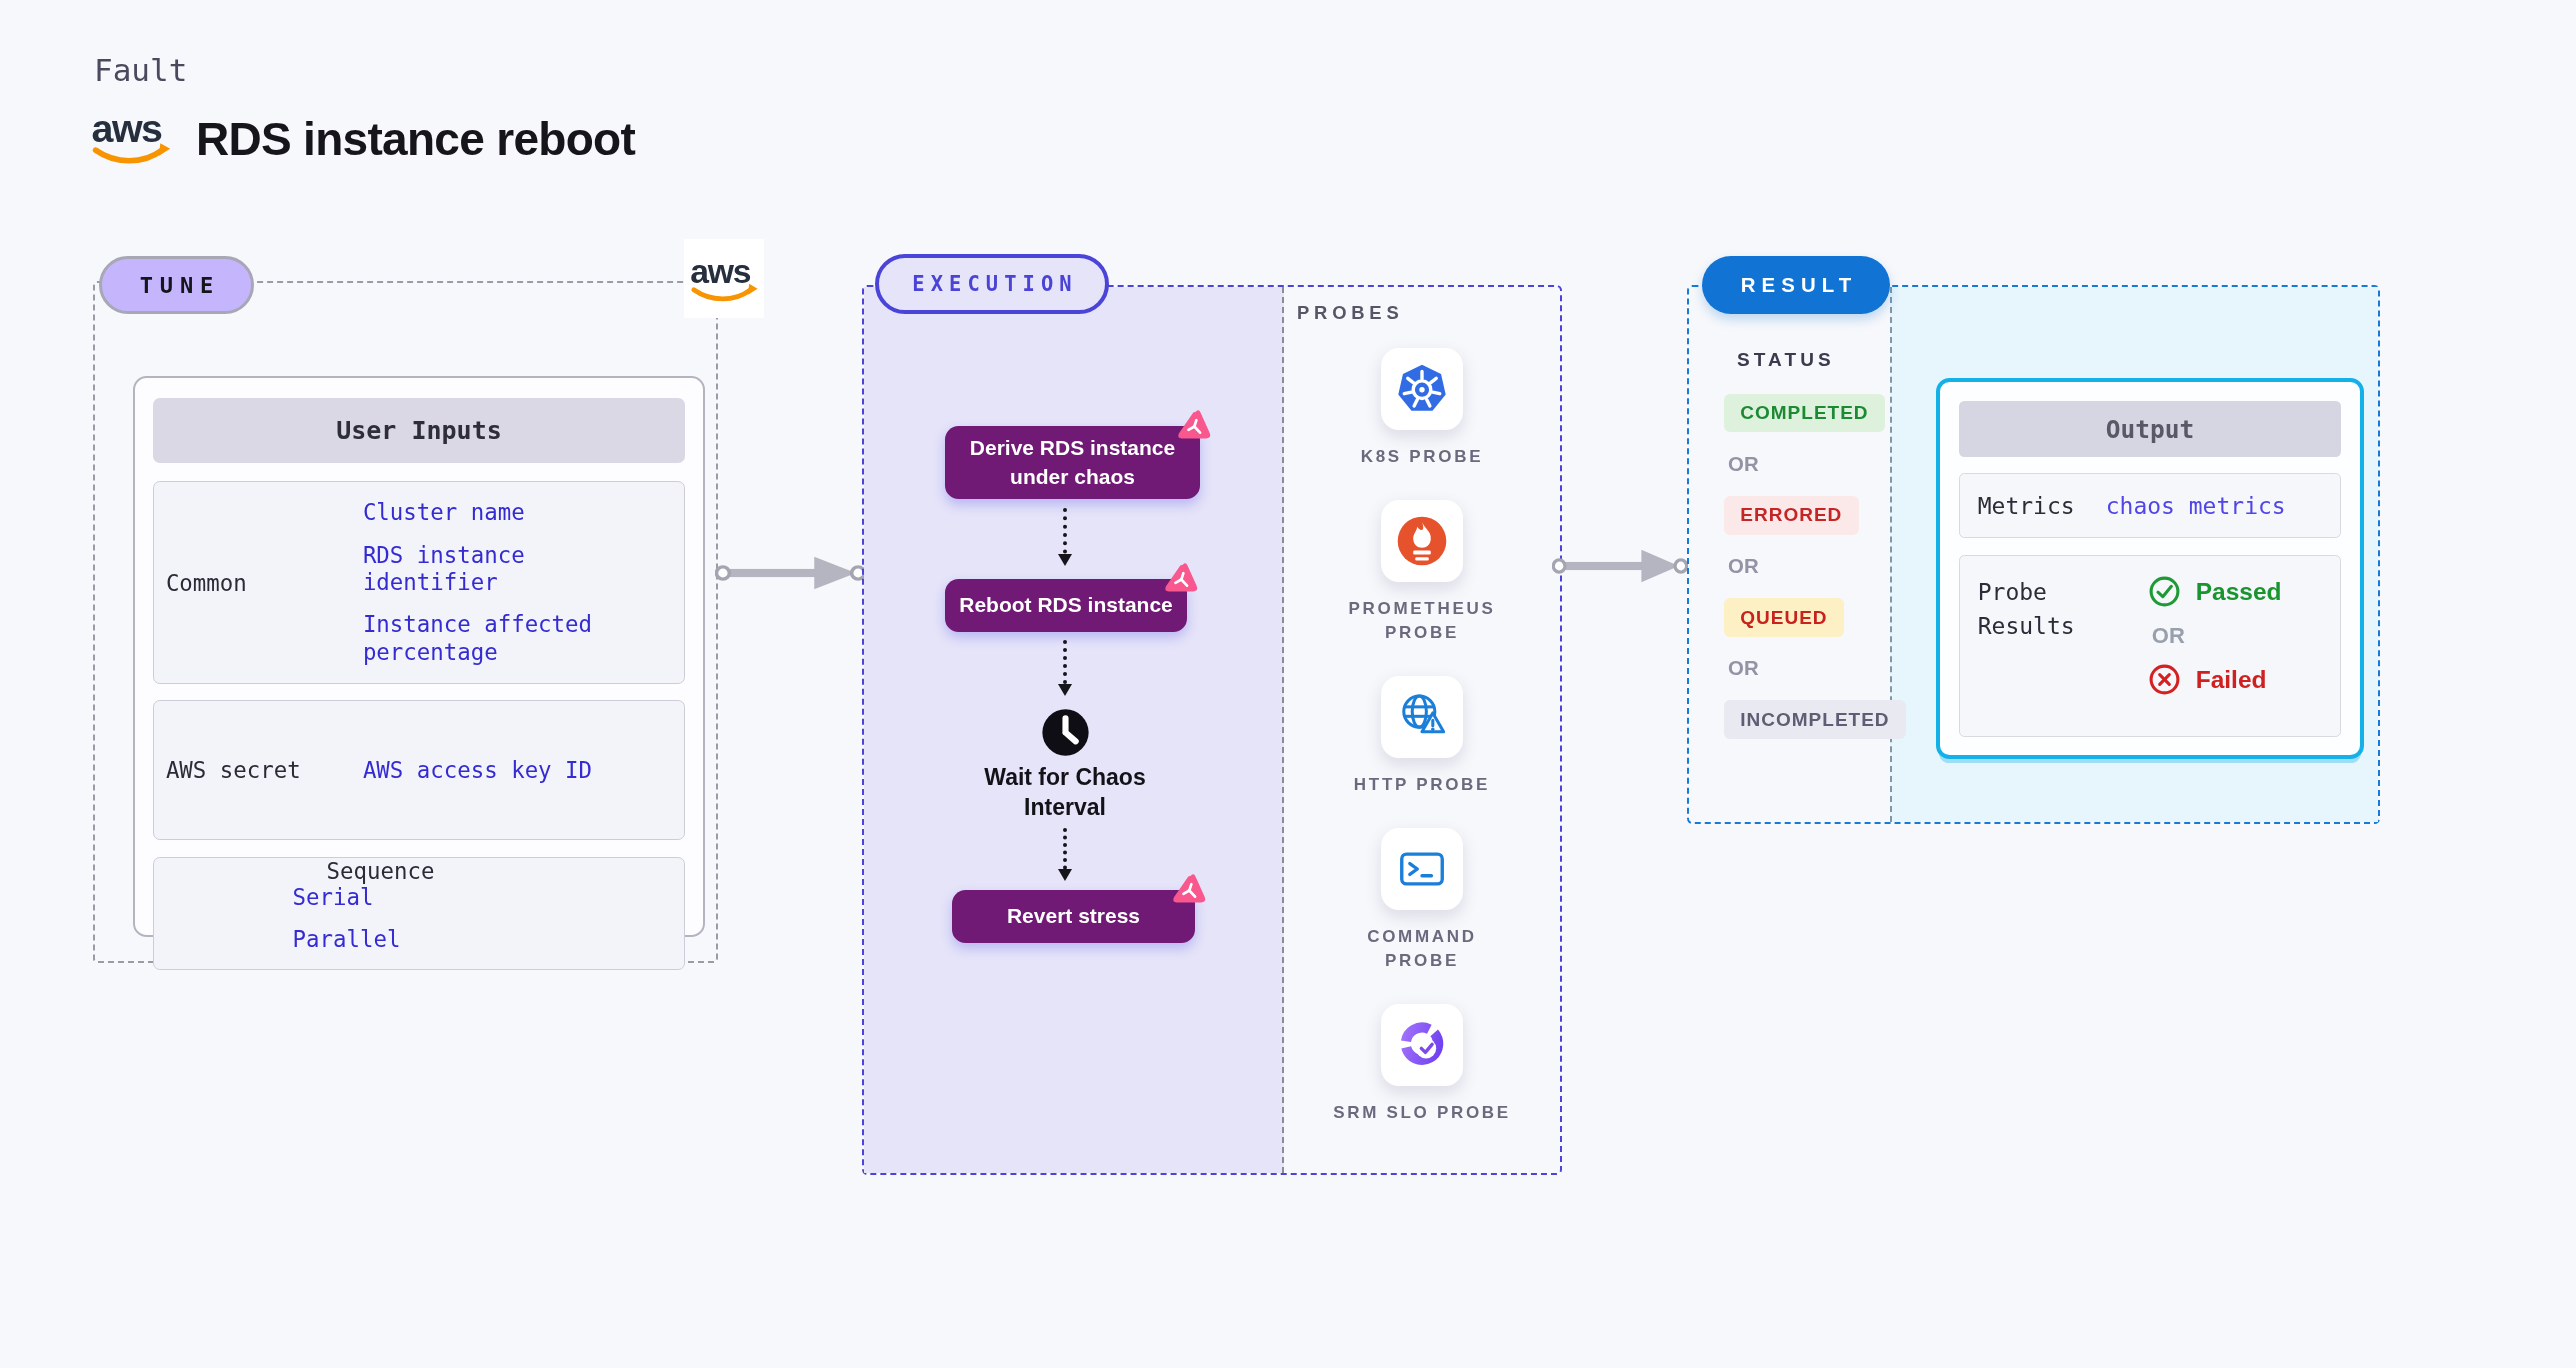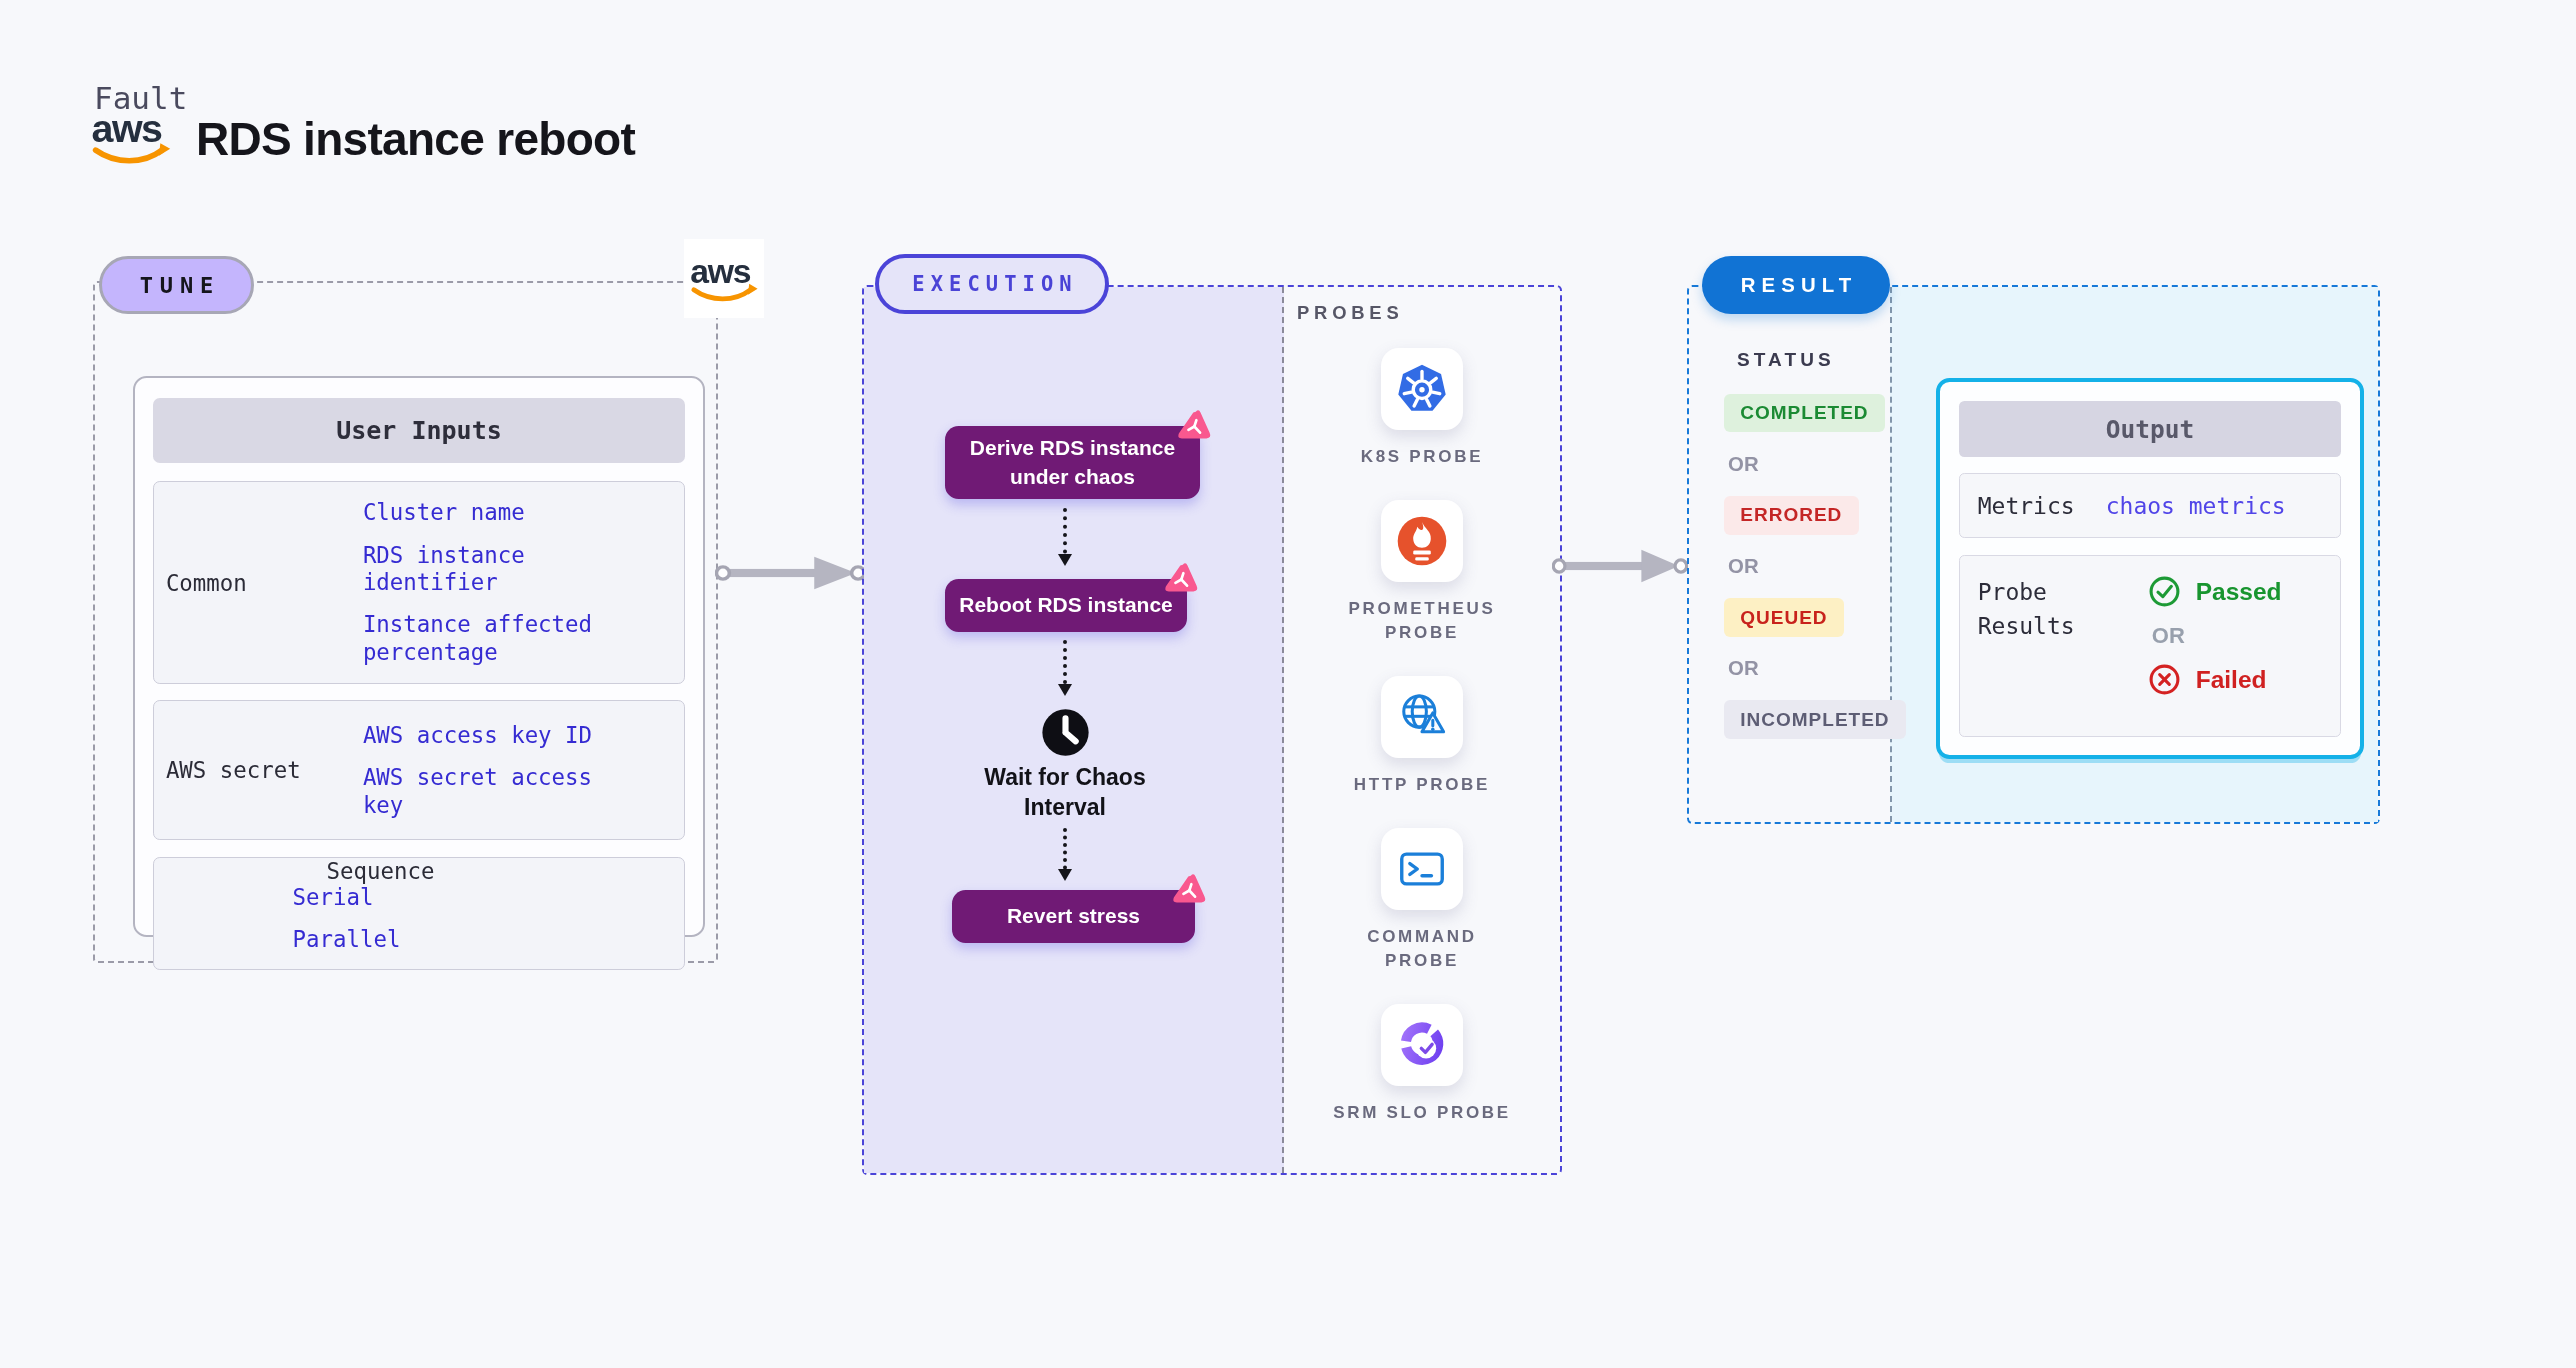--- a/index.html
+++ b/index.html
@@ -1,21 +1,21 @@
 <!DOCTYPE html>
 <html style="font-size:11px"><head>
 <meta charset="utf-8">
 <style>
   html,body{margin:0;padding:0;background:#f7f8fb;}
   .stage{position:relative;width:2576px;height:1368px;background:#f7f8fb;
          font-family:"Liberation Sans",sans-serif;overflow:hidden;}
   .mono{font-family:"DejaVu Sans Mono","Liberation Mono",monospace;}
 
   
-  .kicker{position:absolute;left:94px;top:52px;font-size:31px;color:#4a4a5e;margin-top:28px;}
+  .kicker{position:absolute;left:94px;top:52px;font-size:31px;color:#4a4a5e;}
   .brand{position:absolute;left:90px;top:109px;display:flex;align-items:center;gap:23px;}
   .page-title{font-size:46px;font-weight:bold;color:#15151b;letter-spacing:-0.7px;}
 
   
   .tune-box{position:absolute;left:93px;top:281px;width:625px;height:682px;
             border:2.7px dashed #9b9ba8;border-radius:4.1px;box-sizing:border-box;}
   .tune-pill{position:absolute;left:99px;top:256px;width:155px;height:58px;background:#c4b5fd;
              border:3.4px solid #a7a7b5;border-radius:31px;display:flex;align-items:center;justify-content:center;
              font-size:22px;font-weight:bold;letter-spacing:6.8px;color:#15151c;box-sizing:border-box;
              padding-left:6.8px;}
@@ -161,21 +161,20 @@
         <span class="lnk">Cluster name</span>
         <span class="lnk">RDS instance identifier</span>
         <span class="lnk">Instance affected percentage</span>
       </div>
     </div>
 
     <div class="ui-row r2 mono">
       <div class="row-label">AWS secret</div>
       <div class="row-links">
         <span class="lnk">AWS access key ID</span>
-        <span class="lnk">AWS secret access key</span>
       </div>
     </div>
 
     <div class="ui-row r3 mono">
       <div class="row-label">Sequence</div>
       <div class="row-links">
         <span class="lnk">Serial</span>
         <span class="lnk">Parallel</span>
       </div>
     </div>

